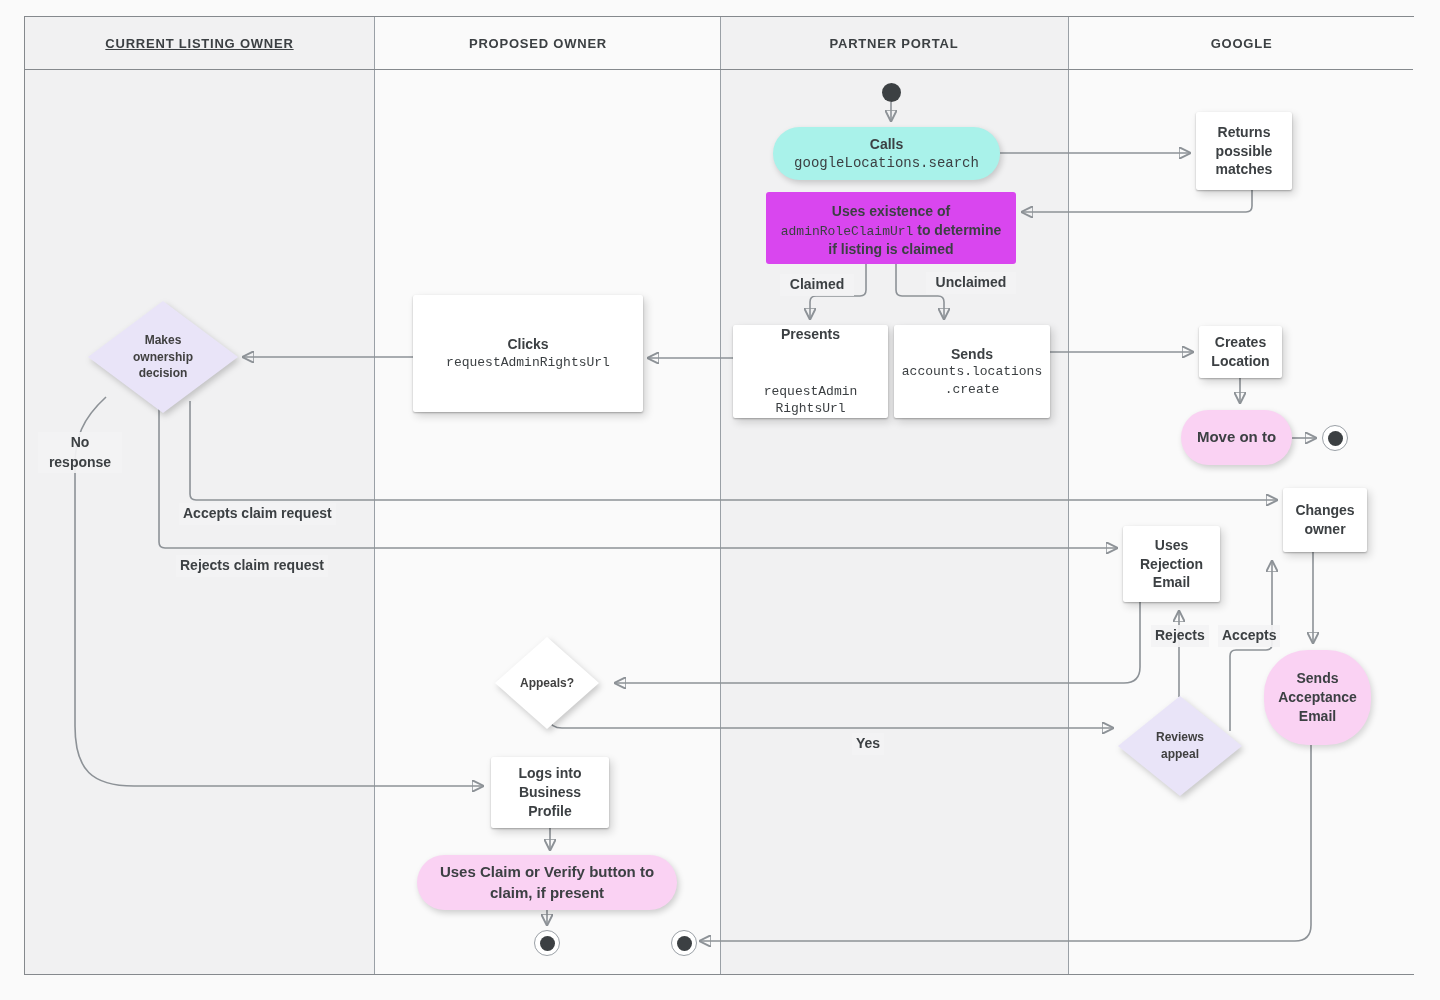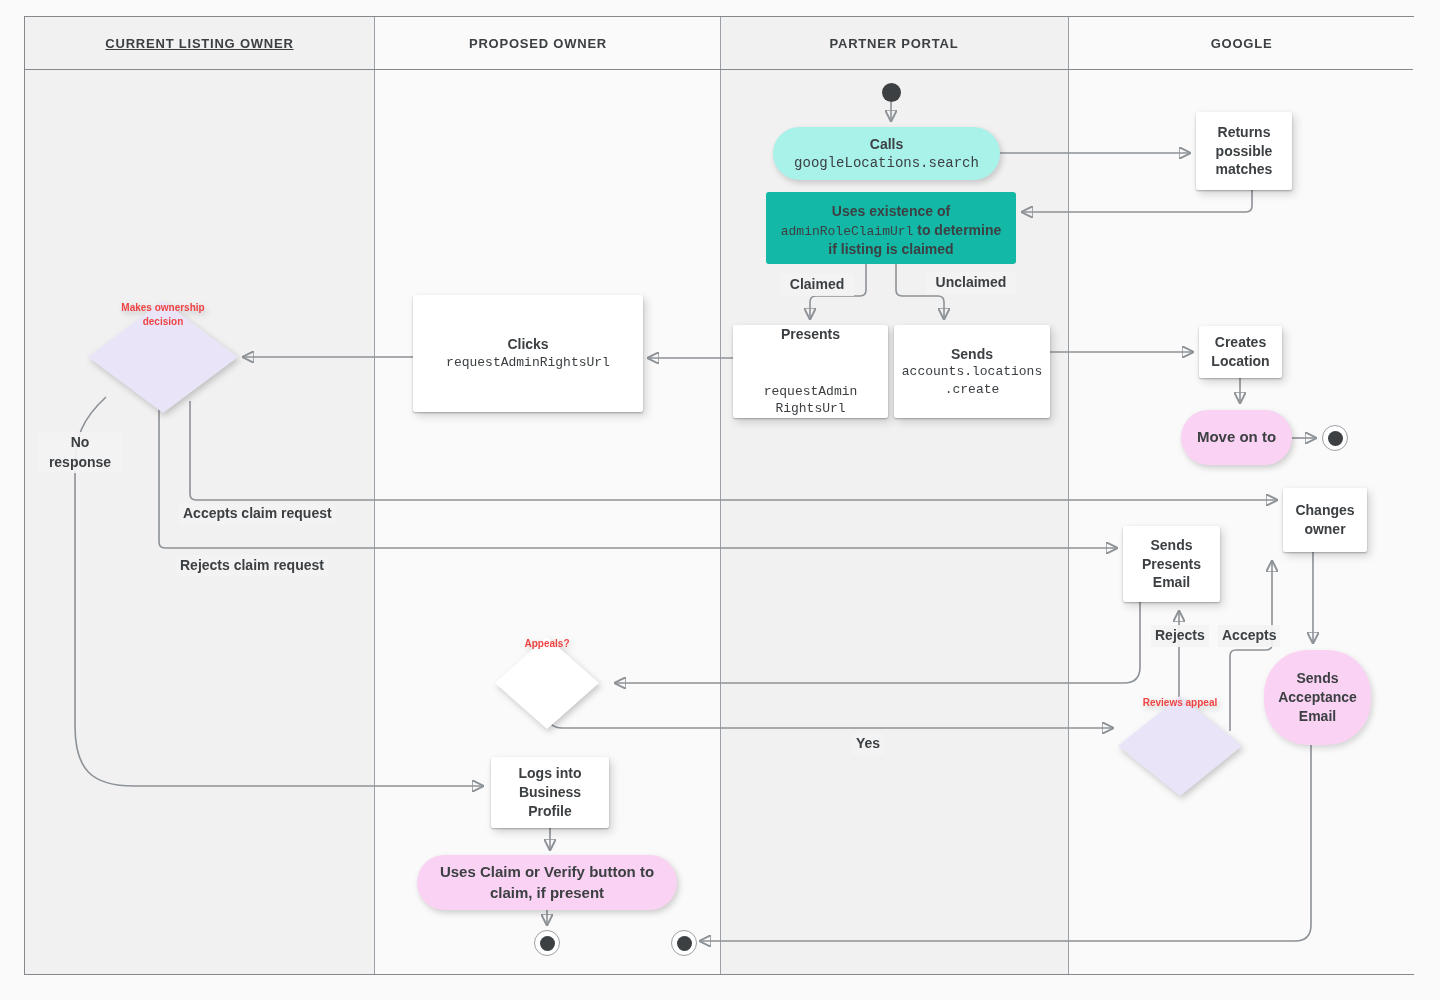--- a/index.html
+++ b/index.html
@@ -37,29 +37,29 @@
     text-align:center; font-weight:bold; font-size:14px; line-height:1.35; color:#3c4043;
   }
   .box {
     background:#ffffff; border-radius:2px;
     box-shadow: 0 1px 2px rgba(0,0,0,.28), 3px 4px 9px rgba(0,0,0,.16);
   }
   .pill { border-radius:28px; box-shadow: 2px 3px 6px rgba(0,0,0,.18); }
   .blob { border-radius:44px; box-shadow: 2px 3px 6px rgba(0,0,0,.15); }
   .teal { background:#a9f2ea; }
   .pink { background:#fad2f3; }
-  .lav  { background:#14b8a6; }
+  .lav  { background:#d946ef; }
   .code {
     font-family:"Liberation Mono", monospace; font-weight:normal; font-size:13px; letter-spacing:0;
   }
   .pre { white-space:pre-line; }
 
   .diamond {
-    position:absolute; z-index:3; display:flex; align-items:flex-start; justify-content:center;
-    text-align:center; font-weight:bold; font-size:10px; line-height:1.4; color:#ef4444;
+    position:absolute; z-index:3; display:flex; align-items:center; justify-content:center;
+    text-align:center; font-weight:bold; font-size:12px; line-height:1.4; color:#404040;
     filter: drop-shadow(2px 3px 3px rgba(0,0,0,.20));
   }
   .diamond .shape { position:absolute; inset:0; clip-path:polygon(50% 0,100% 50%,50% 100%,0 50%); }
   .diamond .shape.white { background:#ffffff; }
   .diamond .shape.lav   { background:#e9e4f8; }
   .diamond .label { position:relative; z-index:1; }
 
   .edge-label {
     position:absolute; z-index:2; font-weight:bold; font-size:14px; line-height:1.4;
     color:#3c4043; background:rgba(243,243,244,.92); padding:1px 4px; text-align:center;
@@ -167,21 +167,21 @@
 <div class="diamond" style="left:88px; top:301px; width:150px; height:112px;">
   <span class="shape lav"></span>
   <span class="label" style="width:100px;">Makes ownership decision</span>
 </div>
 
 <div class="node box" style="left:1283px; top:488px; width:84px; height:64px;">
   <span>Changes owner</span>
 </div>
 
 <div class="node box" style="left:1123px; top:526px; width:97px; height:76px;">
-  <span>Sends Presents Email</span>
+  <span>Uses Rejection Email</span>
 </div>
 
 <div class="node blob pink" style="left:1264px; top:650px; width:107px; height:95px;">
   <span>Sends Acceptance Email</span>
 </div>
 
 <div class="diamond" style="left:1118px; top:696px; width:124px; height:100px;">
   <span class="shape lav"></span>
   <span class="label" style="width:84px;">Reviews appeal</span>
 </div>

